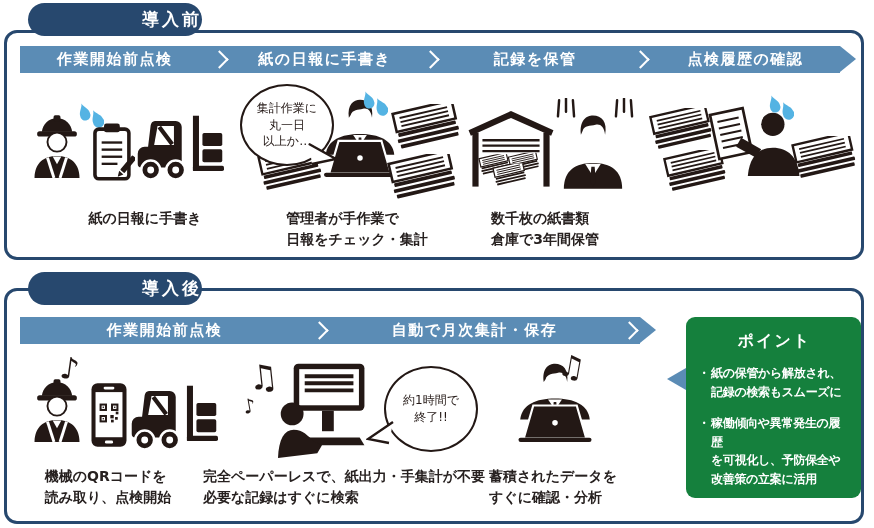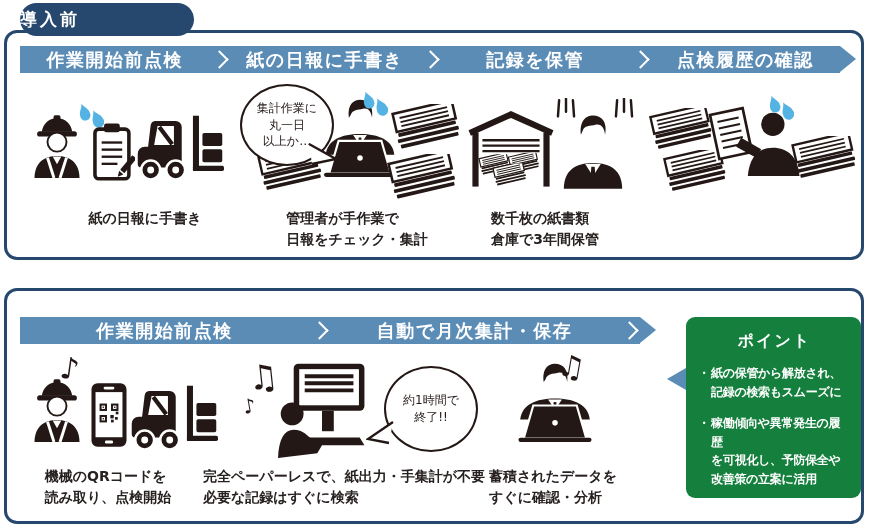--- a/index.html
+++ b/index.html
@@ -1,28 +1,28 @@
 <!DOCTYPE html>
 <html><head>
 <meta charset="utf-8">
 <style>
   html,body{margin:0;padding:0;background:#fff;}
   .stage{position:relative;width:874px;height:528px;background:#fff;overflow:hidden;
          font-family:"DejaVu Sans","Liberation Sans",sans-serif;}
   .section-box{position:absolute;left:4px;width:854px;background:#fff;
                border:3px solid #27486e;border-radius:13px;}
-  .pill{position:absolute;left:20px;width:174px;height:33px;background:#27486e;border-radius:17px;
+  .pill{position:absolute;left:28px;width:174px;height:33px;background:#27486e;border-radius:17px;
         color:#fff;font-weight:bold;font-size:17px;letter-spacing:3px;
-        display:flex;align-items:center;justify-content:flex-start;z-index:7;}
+        display:flex;align-items:center;justify-content:flex-end;z-index:7;}
   .bar{position:absolute;height:27px;background:#5b8cb5;display:flex;align-items:stretch;z-index:2;}
   .bar::after{content:"";position:absolute;left:100%;top:0;width:0;height:0;
               border-top:13.5px solid transparent;border-bottom:13.5px solid transparent;
               border-left:16px solid #5b8cb5;}
   .seg{flex:1;display:flex;align-items:center;justify-content:center;
-       color:#fff;font-weight:bold;font-size:18px;letter-spacing:1.5px;white-space:nowrap;}
+       color:#fff;font-weight:bold;font-size:15px;letter-spacing:1.5px;white-space:nowrap;}
   .chev{flex:none;width:11px;height:11px;align-self:center;margin:0 4px;
         border-top:2.5px solid #fff;border-right:2.5px solid #fff;transform:rotate(45deg);}
   .icon{position:absolute;color:#231815;}
   .icon.sky{color:#54b3e3;}
   .note{position:absolute;color:#231815;font-weight:bold;line-height:1;z-index:3;}
   .cap{position:absolute;transform:translateX(-50%);text-align:left;white-space:pre-line;
        font-weight:bold;font-size:14px;line-height:1.5;color:#272120;z-index:3;}
   .bubble{position:absolute;background:#fff;border:2.4px solid #231815;border-radius:50%;
           display:flex;align-items:center;justify-content:center;text-align:center;
           font-weight:normal;font-size:12px;line-height:1.4;color:#231815;white-space:pre-line;z-index:6;}
@@ -301,20 +301,23 @@
       <use href="#i-stack"></use>
     </svg>
 
   <div class="cap" style="left:145px;top:208px;">紙の日報に手書き</div>
   <div class="cap" style="left:357px;top:208px;">管理者が手作業で
 日報をチェック・集計</div>
   <div class="cap" style="left:545px;top:208px;">数千枚の紙書類
 倉庫で3年間保管</div>
 
   <div class="section-box" style="top:288px;height:230px;"></div>
+  <div class="pill" style="top:272px;">
+    <span>導入後</span>
+  </div>
 
   <div class="bar" style="left:20px;top:317px;width:620px;">
     <div class="seg">
         <span>作業開始前点検</span>
       </div>
     <div class="chev"></div>
     <div class="seg">
         <span>自動で月次集計・保存</span>
       </div>
     <div class="chev"></div>

